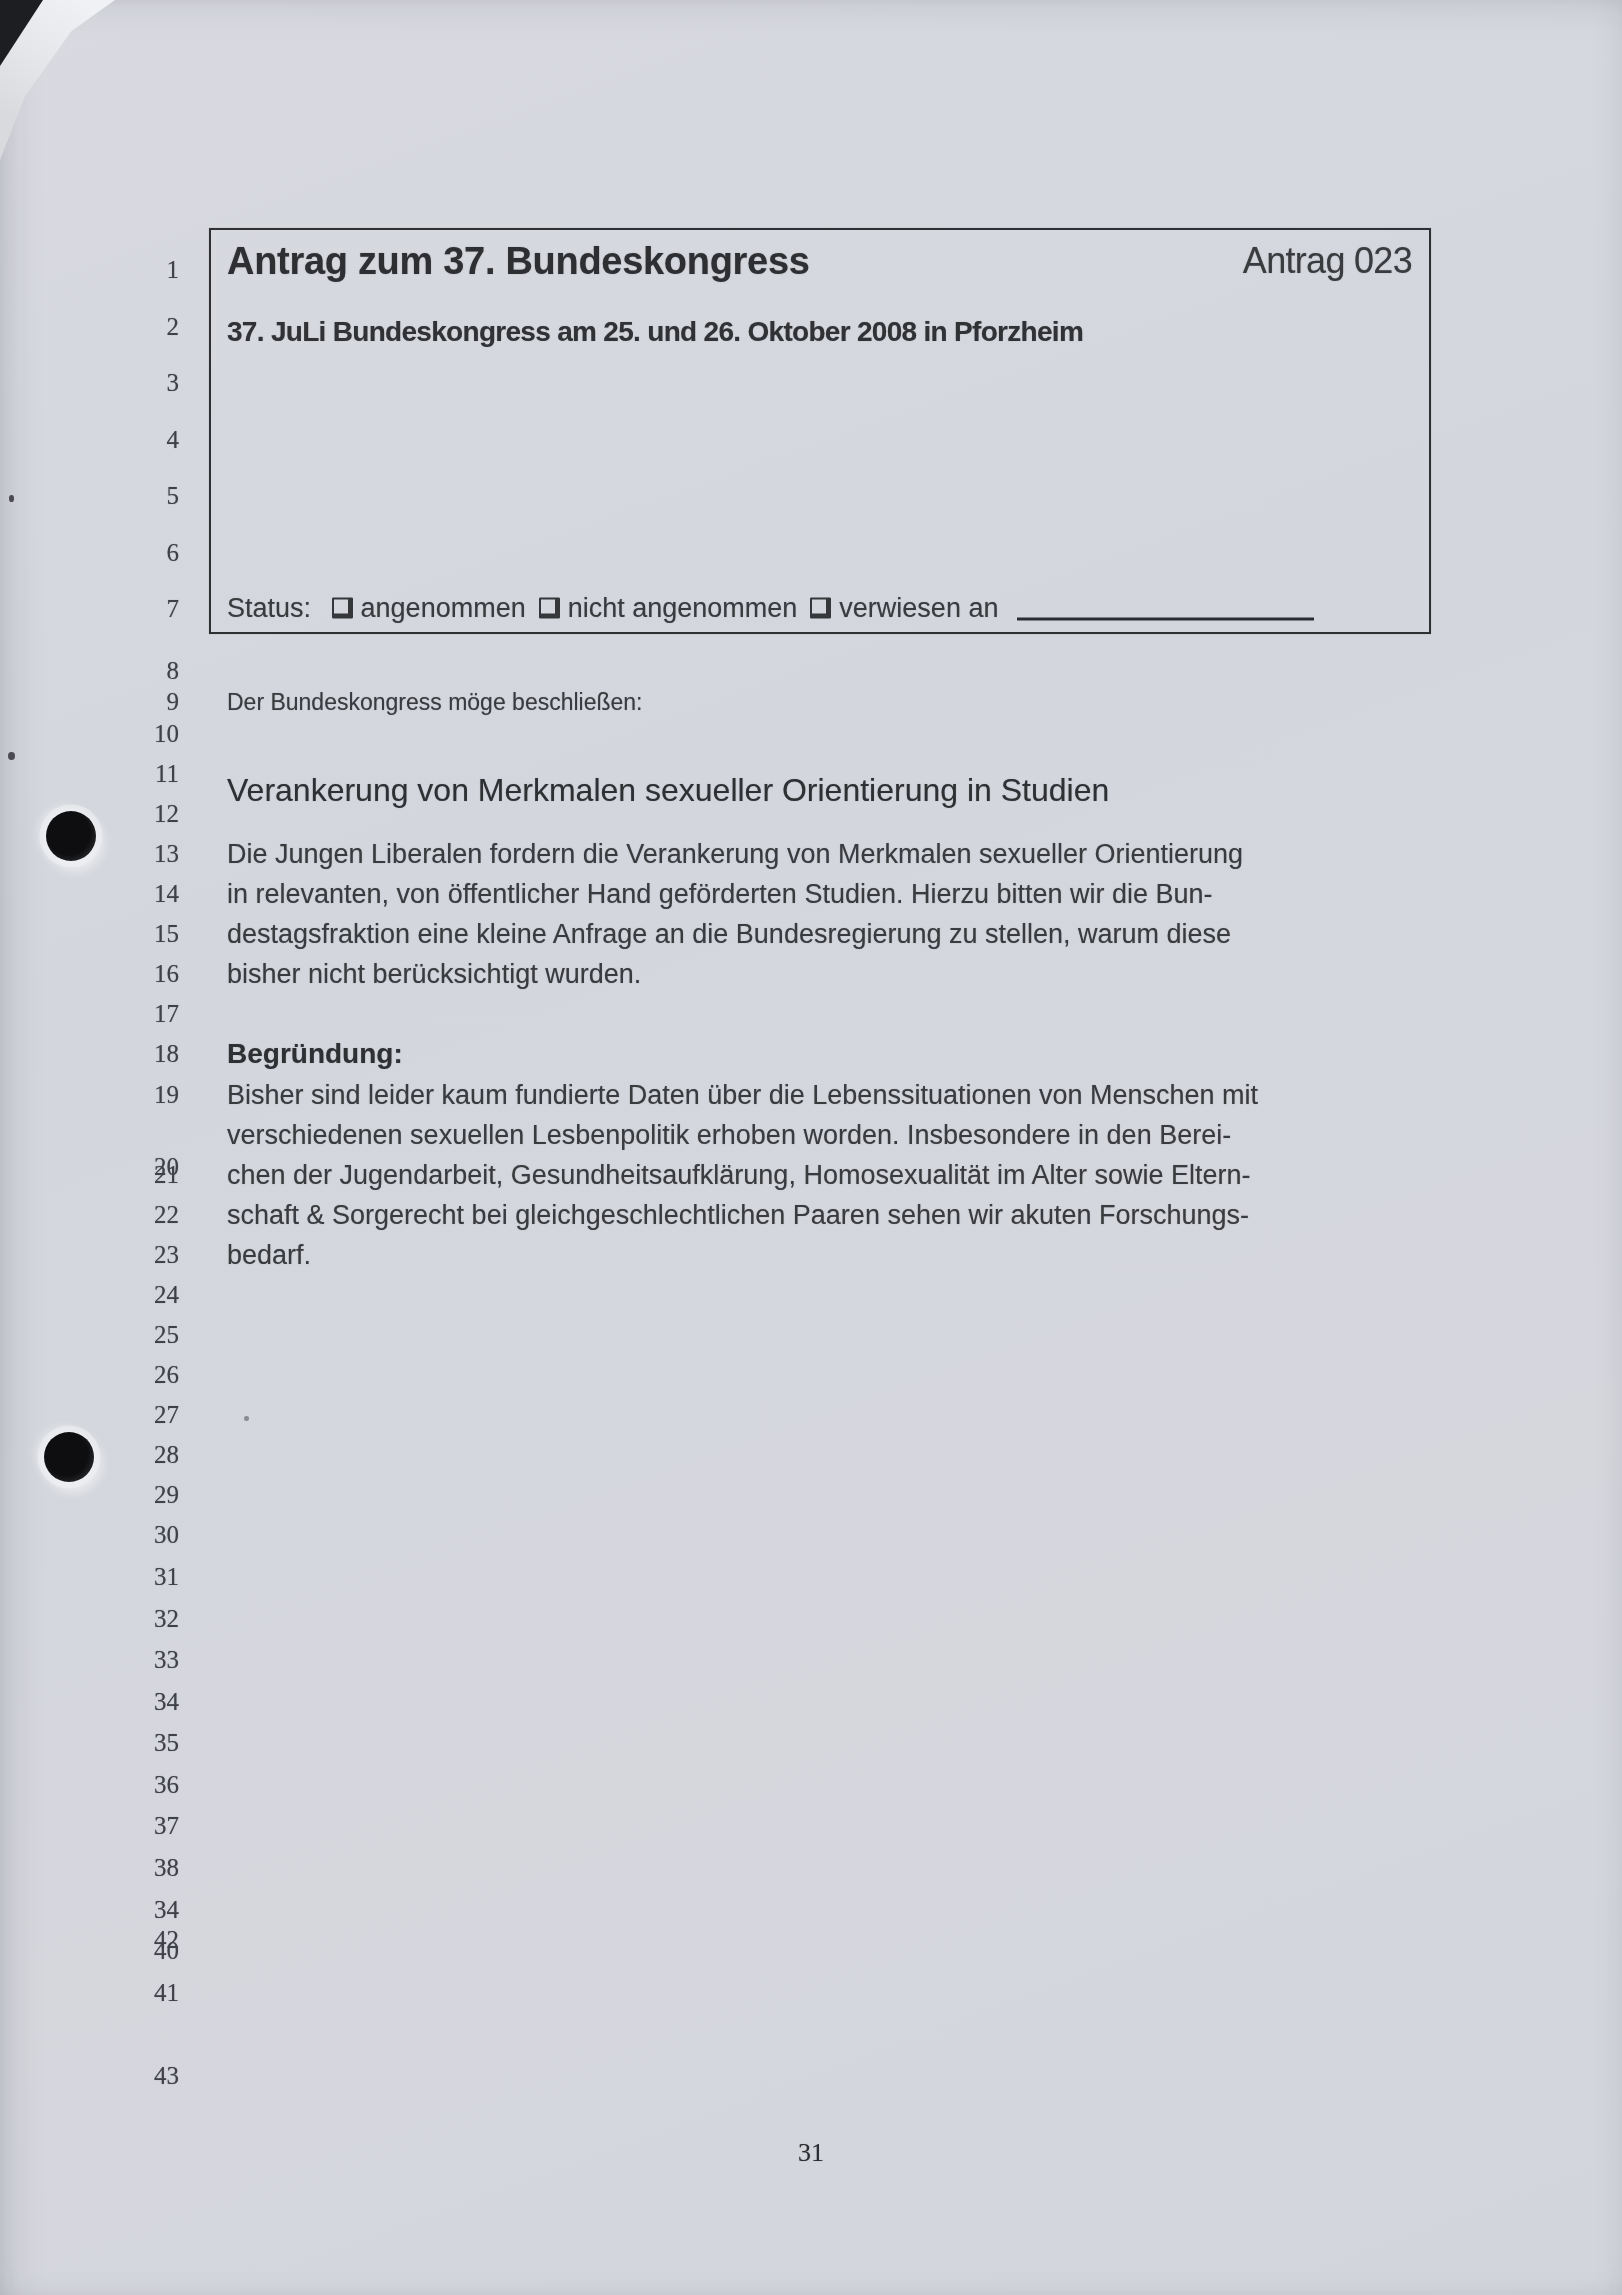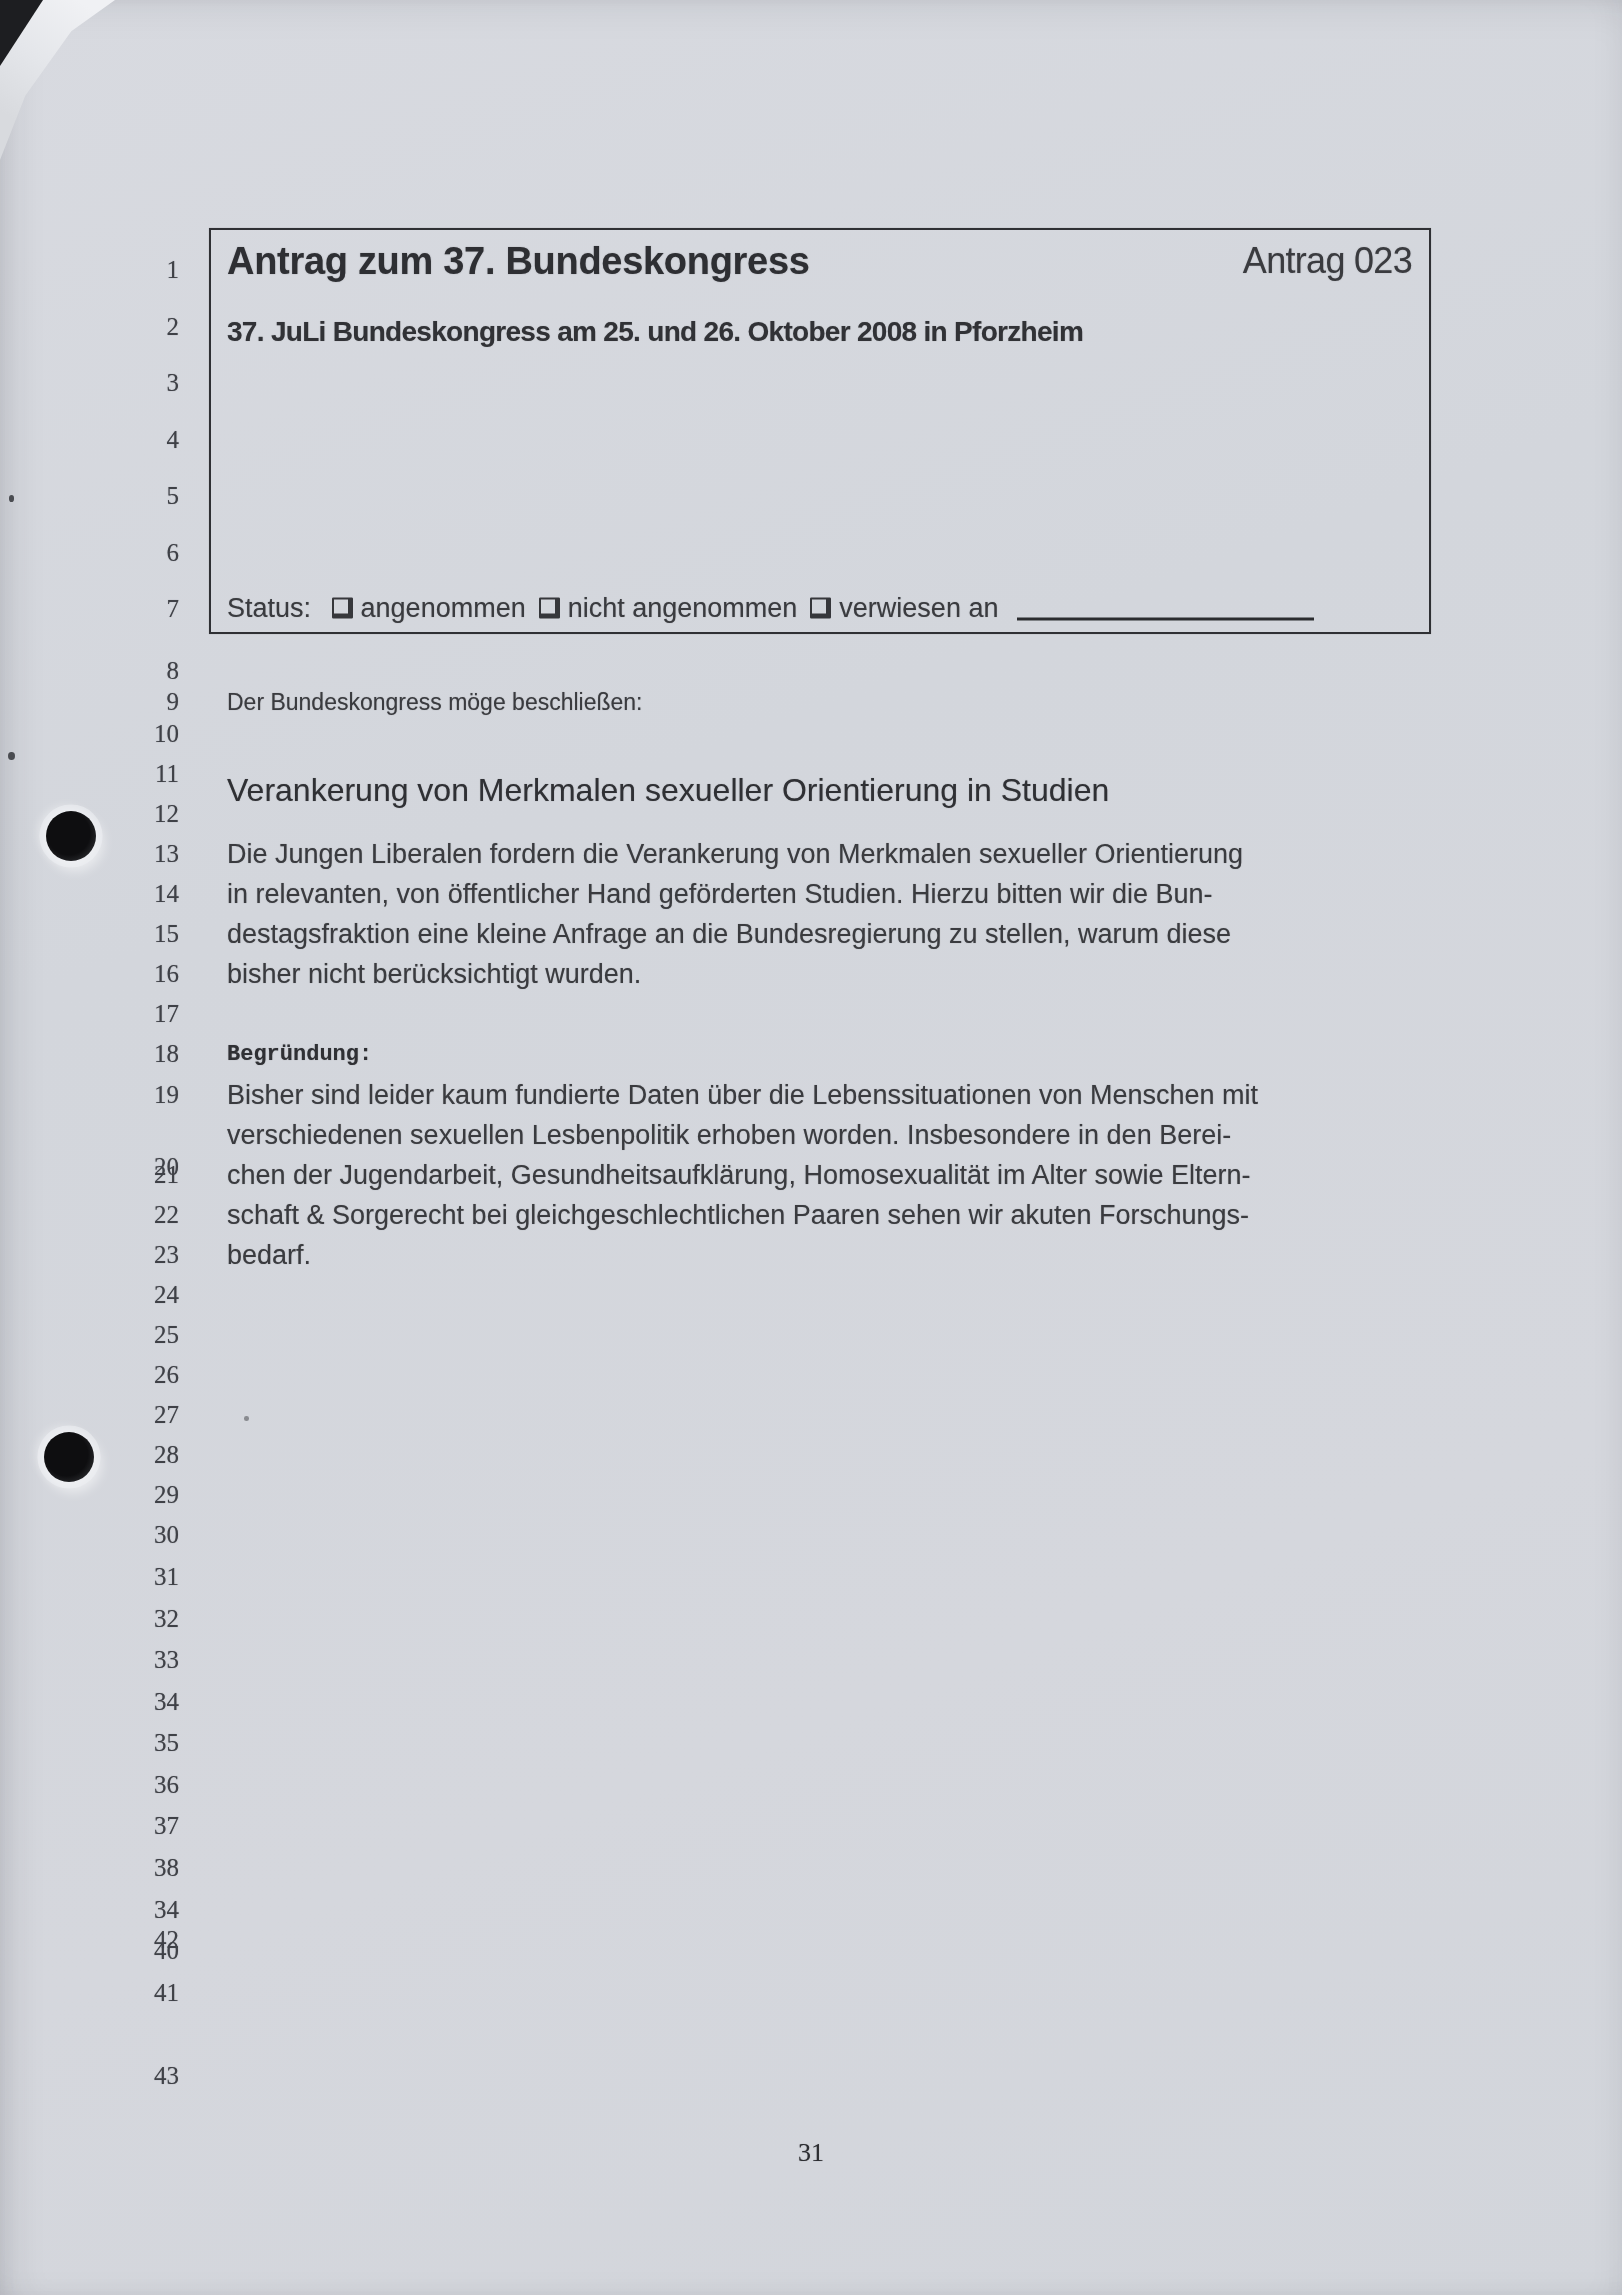--- a/index.html
+++ b/index.html
@@ -108,21 +108,21 @@
   .text-line {
     position: absolute; left: 227px;
     transform: translateY(-50%);
     white-space: nowrap;
     color: #3a3b3f;
     text-shadow: 0 0 1px rgba(58,59,63,.42);
   }
   .tl-intro { font-size: 23px; }
   .tl-title { font-size: 32px; font-weight: 400; color: #2f3034; letter-spacing: 0; margin-top: 16px; }
   .tl-body  { font-size: 27px; }
-  .tl-label { font-size: 22px; font-weight: 700; color: #2f3034; font-family: Liberation Mono, monospace; }
+  .tl-label { font-size: 28px; font-weight: 700; color: #2f3034; }
 
   
   #page-number {
     position: absolute; left: 0; top: 2153px; width: 100%;
     transform: translateY(-50%);
     text-align: center;
     font-family: "Liberation Serif", serif;
     font-size: 26px; color: #2c2d31;
     text-shadow: 0 0 1px rgba(44,45,49,.4);
   }

